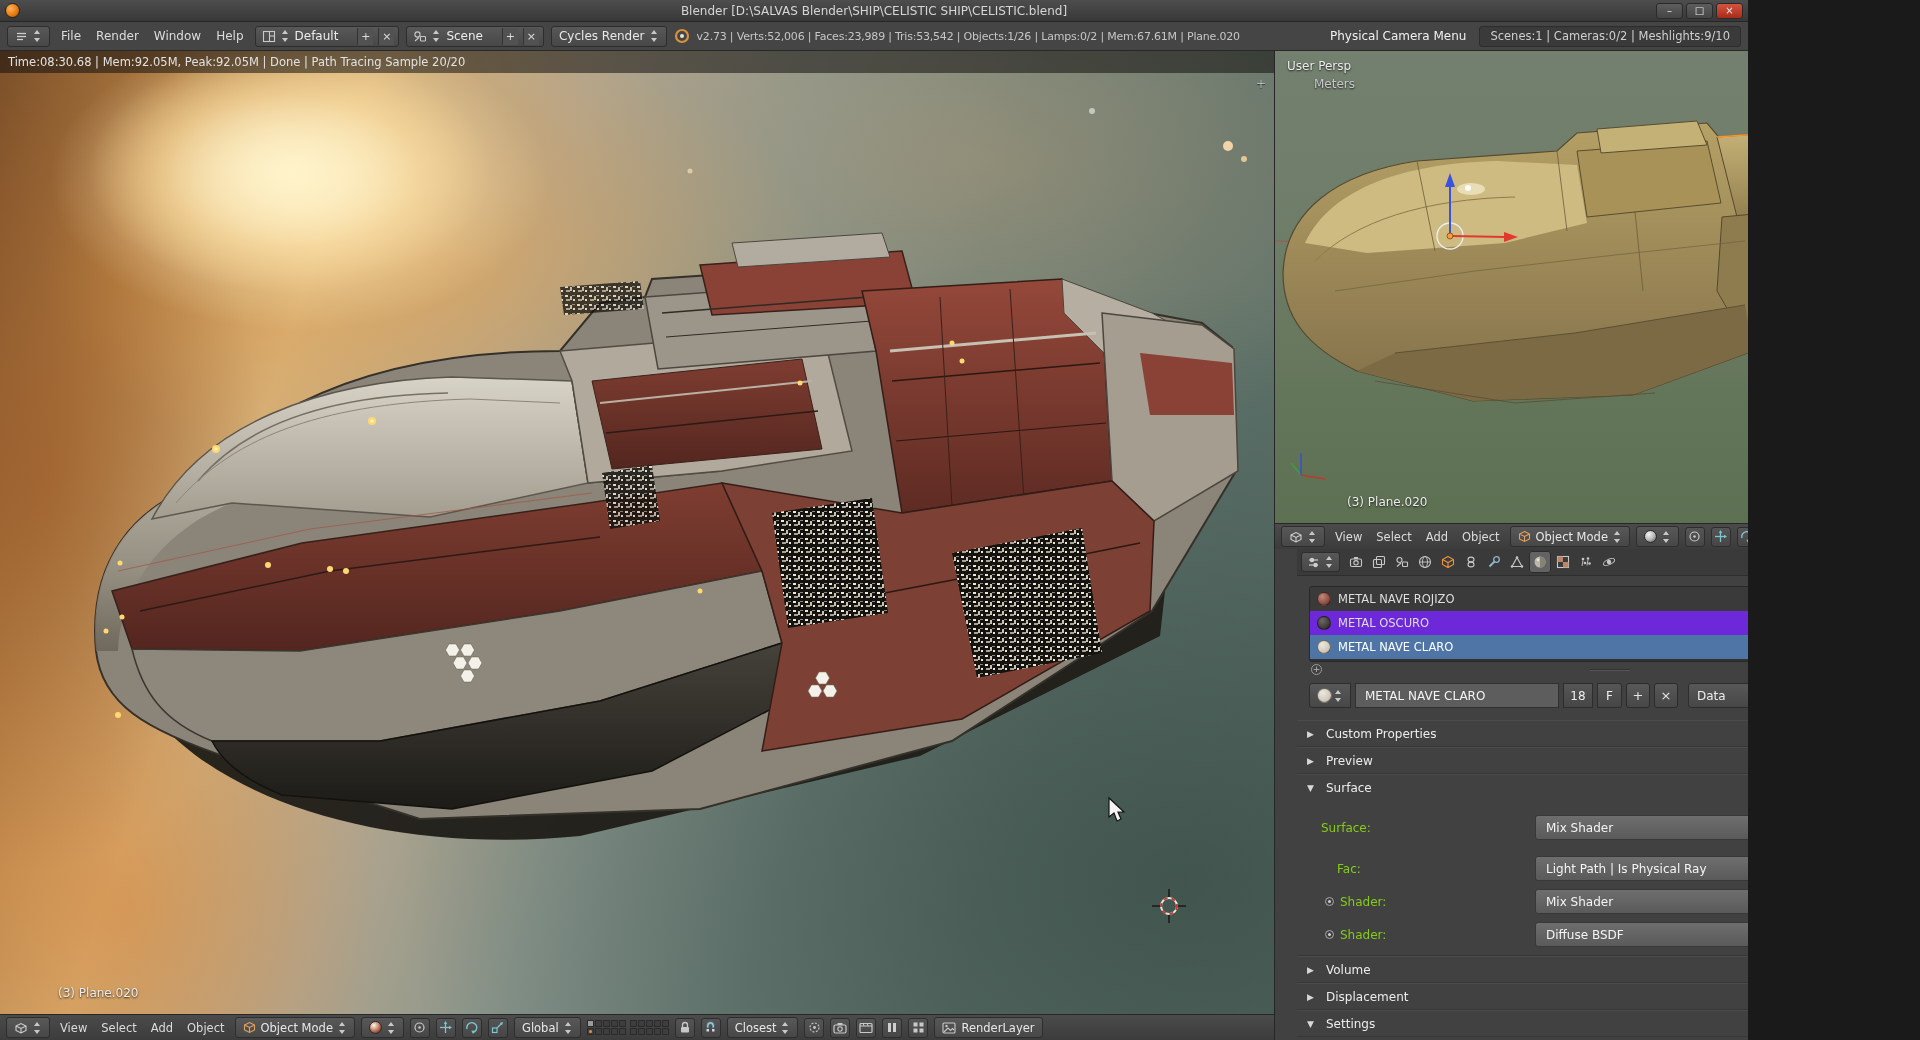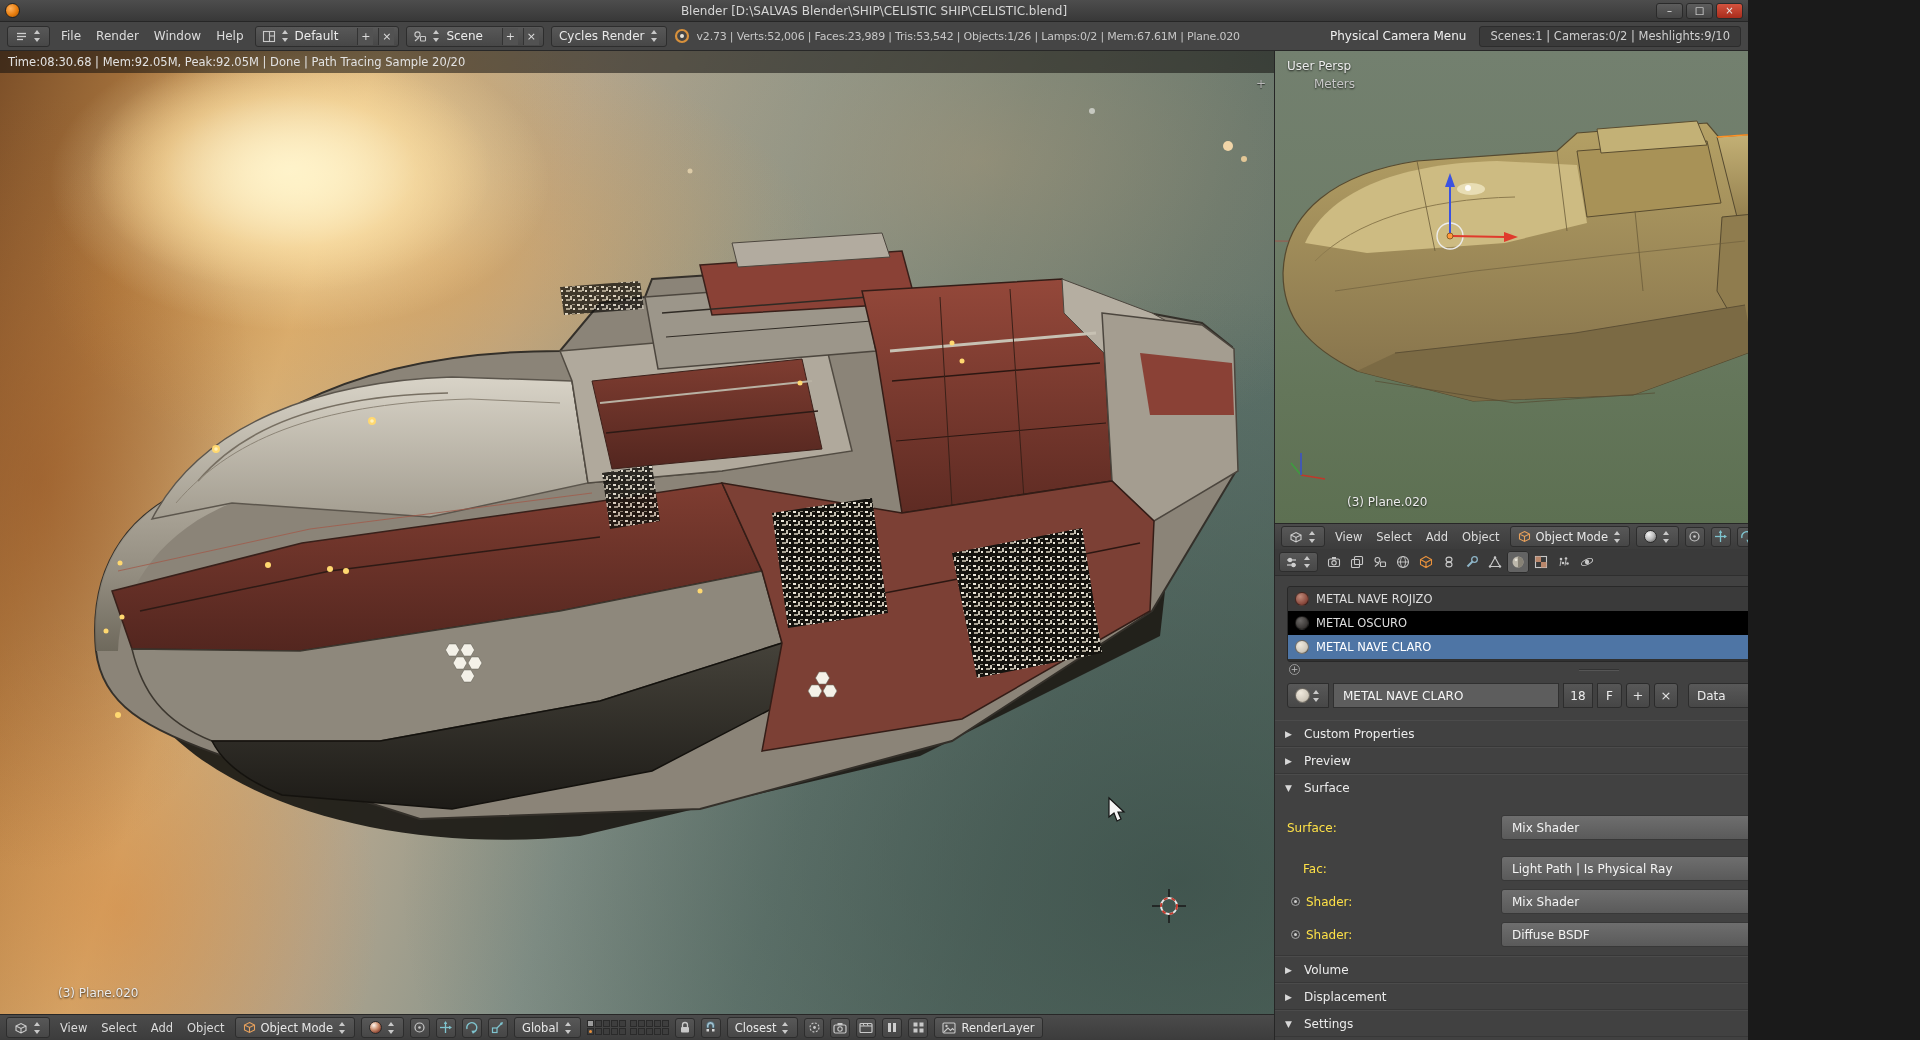--- a/index.html
+++ b/index.html
@@ -73,29 +73,29 @@
   .pause-ico { display:flex; gap:2px; }
   .pause-ico i { display:block; width:3px; height:9px; background:#cfcfcf; }
 
   
   .vp3d { position:absolute; left:1274px; top:51px; width:646px; height:472px; overflow:hidden;
     border-left:1px solid #262626;
     background:linear-gradient(180deg,#73806f 0%, #6e7d68 40%, #64765a 72%, #5d7052 100%); }
 
   
   .props { position:absolute; left:1274px; top:549px; width:646px; height:491px; background:#414141;
-    border-left:1px solid #262626; overflow:hidden; }
+    border-left:1px solid #262626; overflow:hidden;padding-left:22px; }
   .props-tabs { height:27px; background:#3a3a3a; border-bottom:1px solid #2e2e2e; display:flex; align-items:center; gap:1px; padding:0 4px; }
   .tab-ic { width:22px; height:22px; display:flex; align-items:center; justify-content:center; border-radius:3px; }
   .tab-ic.active { background:#636363; box-shadow:inset 0 0 0 1px #2c2c2c; }
   .mat-list-row { display:flex; gap:8px; margin:10px 10px 0 12px; }
   .mat-list { flex:1; background:#313131; border:1px solid #282828; border-radius:3px; position:relative; height:76px; overflow:hidden; }
   .mat-item { height:24px; display:flex; align-items:center; gap:7px; padding:0 7px; color:#dedede; font-size:11.5px; }
   .mat-item:nth-child(1){ background:#3a3a3a; }
-  .mat-item:nth-child(2){ background:#000000;text-align:right; }
+  .mat-item:nth-child(2){ background:#6d28d9;text-align:right; }
   .mat-item.selected { background:#4e75a5; color:#fff; }
   .mat-sphere { width:14px; height:14px; border-radius:50%; border:1px solid rgba(0,0,0,0.45); flex:none; }
   .mat-sphere.small { width:15px; height:15px; }
   .mat-scroll { position:absolute; right:2px; top:2px; bottom:2px; width:8px; background:#2a2a2a; border-radius:4px; }
   .mat-scroll i { position:absolute; left:1px; right:1px; top:1px; height:62%; background:#606060; border-radius:3px; display:block; }
   .side-col { width:24px; display:flex; flex-direction:column; gap:4px; }
   .sq-btn { width:23px; height:23px; background:linear-gradient(#585858,#474747); border:1px solid #2b2b2b; border-radius:3px;
     color:#e4e4e4; display:flex; align-items:center; justify-content:center; font-size:13px; line-height:1; }
   .sq-btn.darkf { background:#3a3a3a; color:#f3f3f3; font-size:10px; }
   .list-grip { height:10px; display:flex; align-items:center; justify-content:center; position:relative; margin:2px 10px 0 12px; }
@@ -119,21 +119,21 @@
     border-top:1px solid #4b4b4b; border-bottom:1px solid #373737; }
   .panel-h .tri { width:11px; font-size:9px; color:#d8d8d8; }
   .panel-h .ph-label { color:#ececec; }
   .dots { width:9px; height:13px; margin-left:auto;
     background-image:radial-gradient(circle at 2px 2px, #2e2e2e 1.1px, rgba(0,0,0,0) 1.25px),
                      radial-gradient(circle at 2.8px 2.8px, #5f5f5f 1.1px, rgba(0,0,0,0) 1.25px);
     background-size:4.5px 4.5px; }
   .panel-body { padding:6px 0 8px 0; border-bottom:1px solid #373737; }
   .field-row { display:flex; align-items:center; margin:8px 34px 0 12px; }
   .field-row.gap-top { margin-top:16px; }
-  .field-label { width:214px; color:#fde047; display:flex; align-items:center; gap:6px; }
+  .field-label { width:214px; color:#84cc16; display:flex; align-items:center; gap:6px;margin-left:12px; }
   .field-label.ind1 { padding-left:16px; }
   .field-label.ind2 { padding-left:4px; }
   .radio { width:9px; height:9px; border-radius:50%; border:1.5px solid #a8a8a8; position:relative; flex:none; }
   .radio::after { content:""; position:absolute; inset:2px; border-radius:50%; background:#cfcfcf; }
   .select-btn { flex:1; height:25px; background:linear-gradient(#6e6e6e,#5a5a5a); border:1px solid #383838; border-radius:3px;
     display:flex; align-items:center; padding:0 10px; color:#f4f4f4; position:relative; }
   .socket { position:absolute; right:4px; top:50%; transform:translateY(-50%); width:7px; height:7px; border-radius:50%;
     background:#8d8d8d; border:1px solid #3c3c3c; }
   .isvg { display:block; flex:none; }
 </style>

